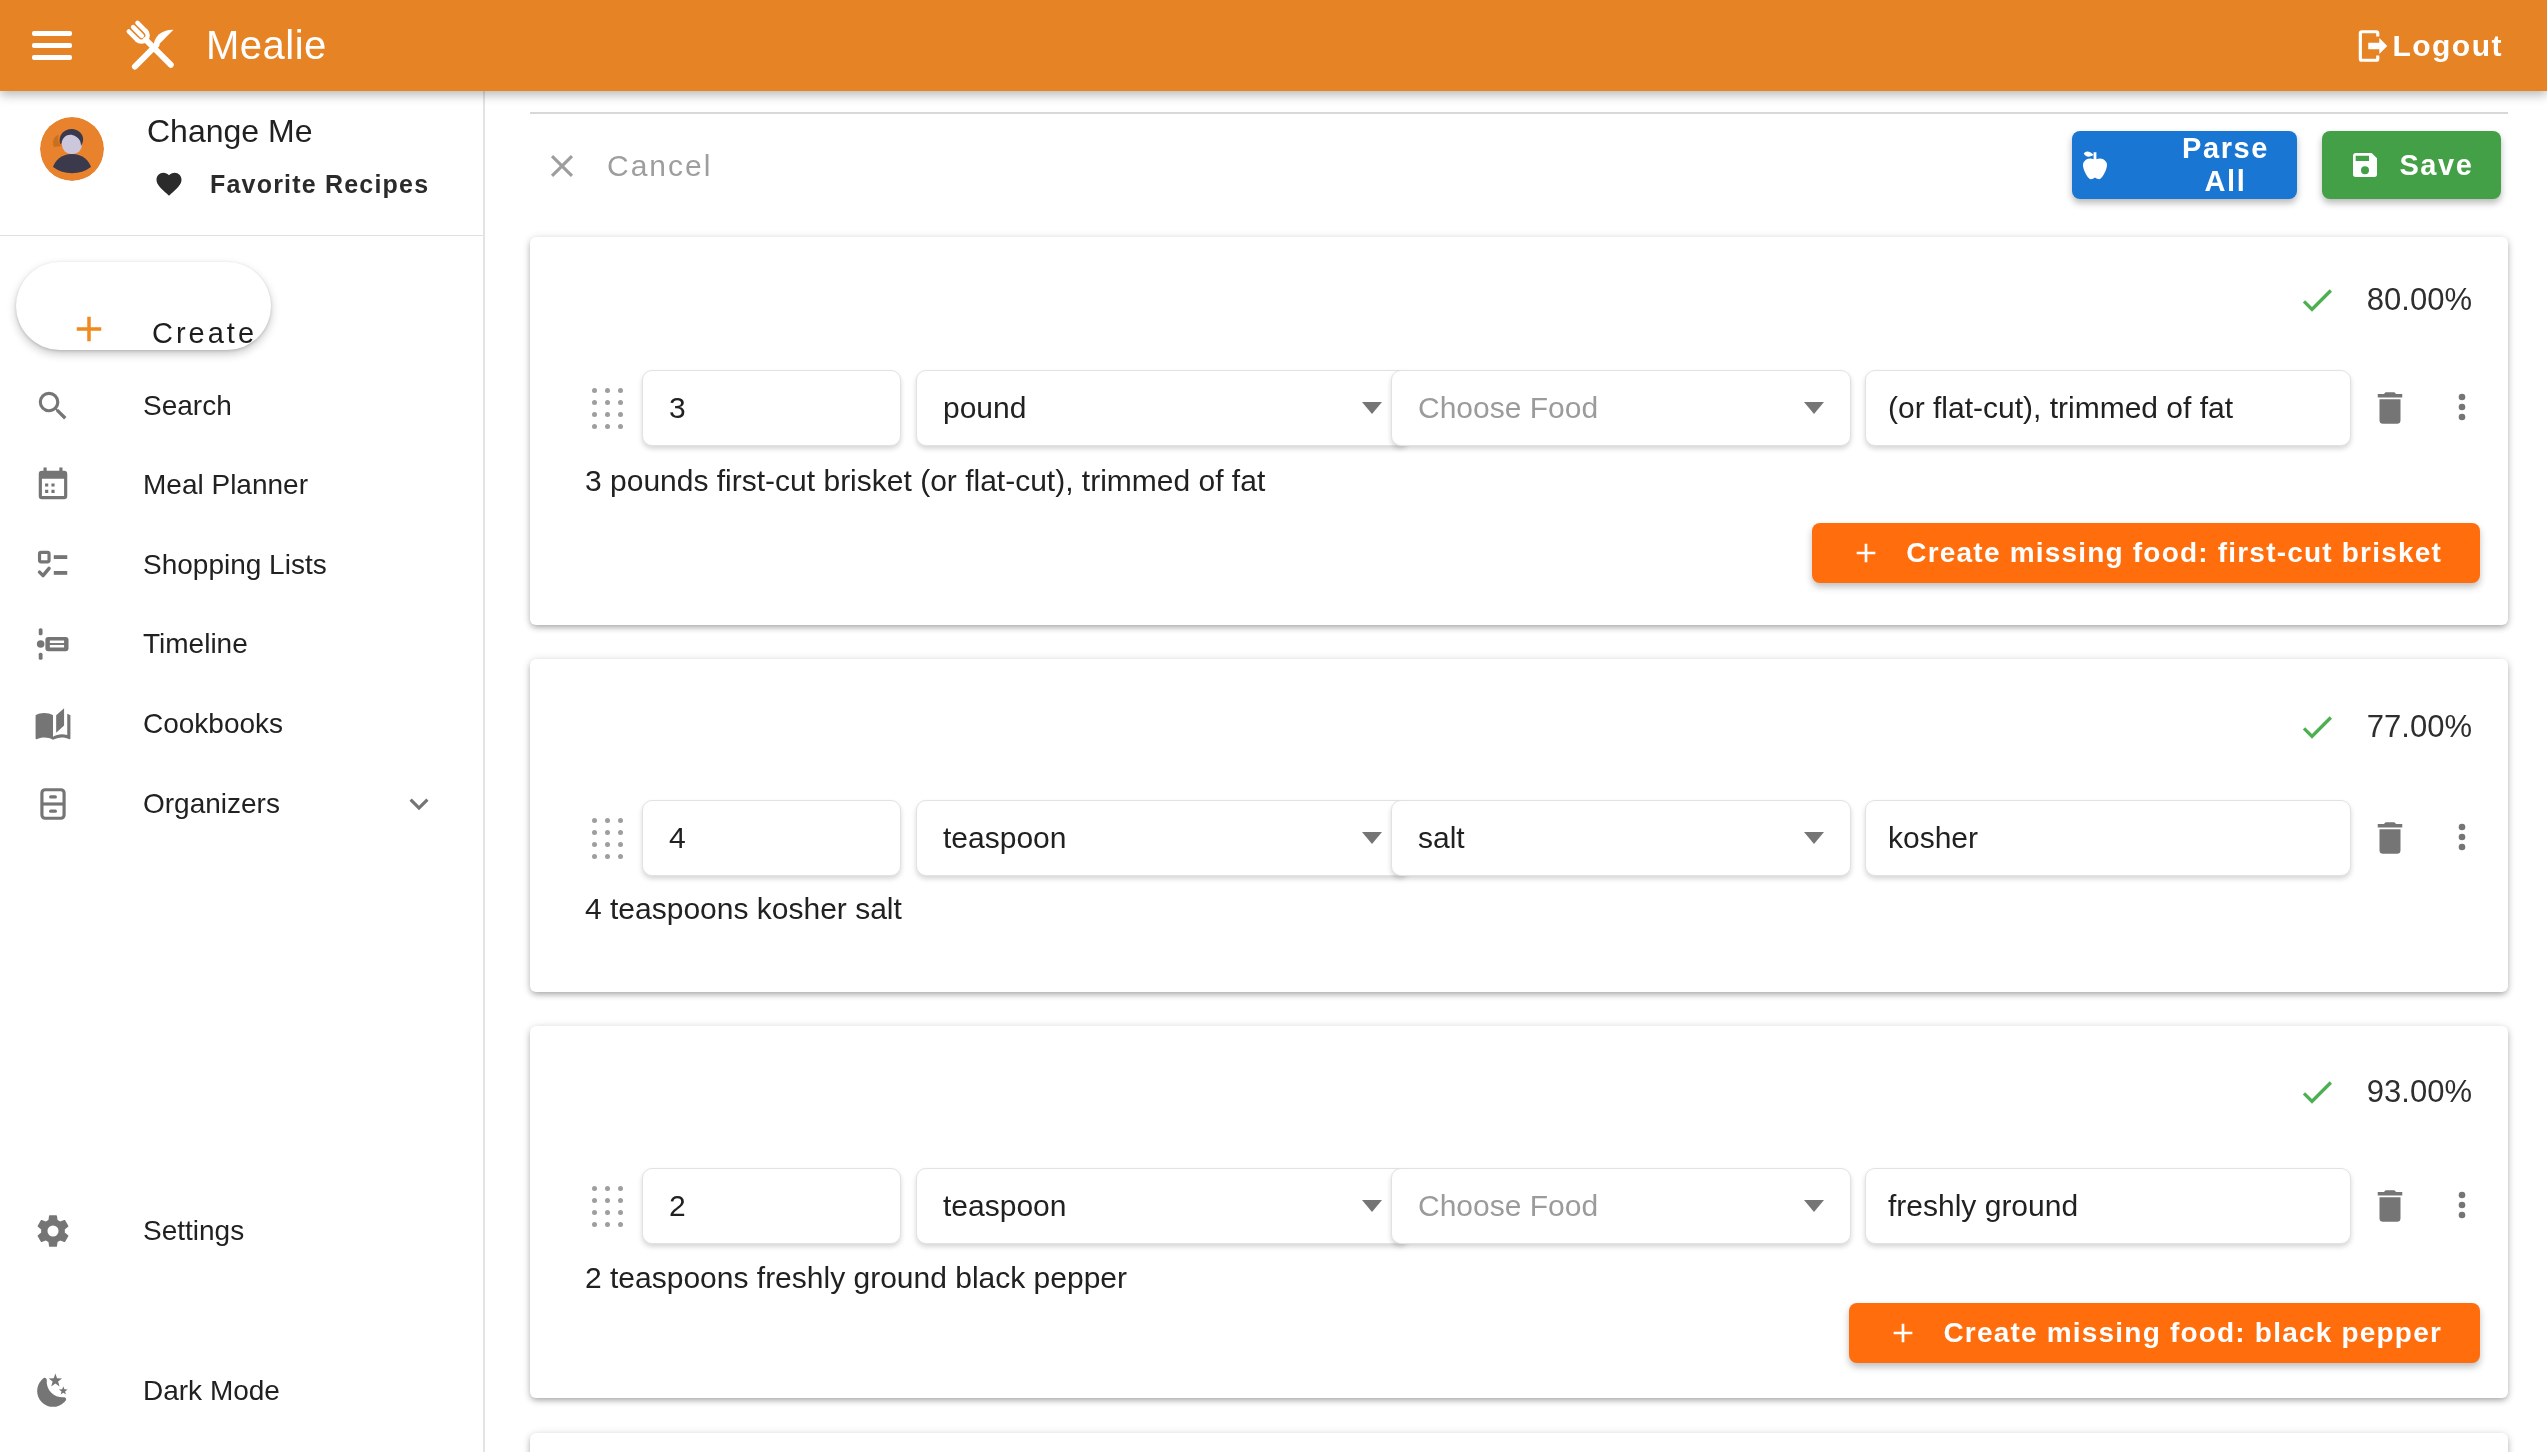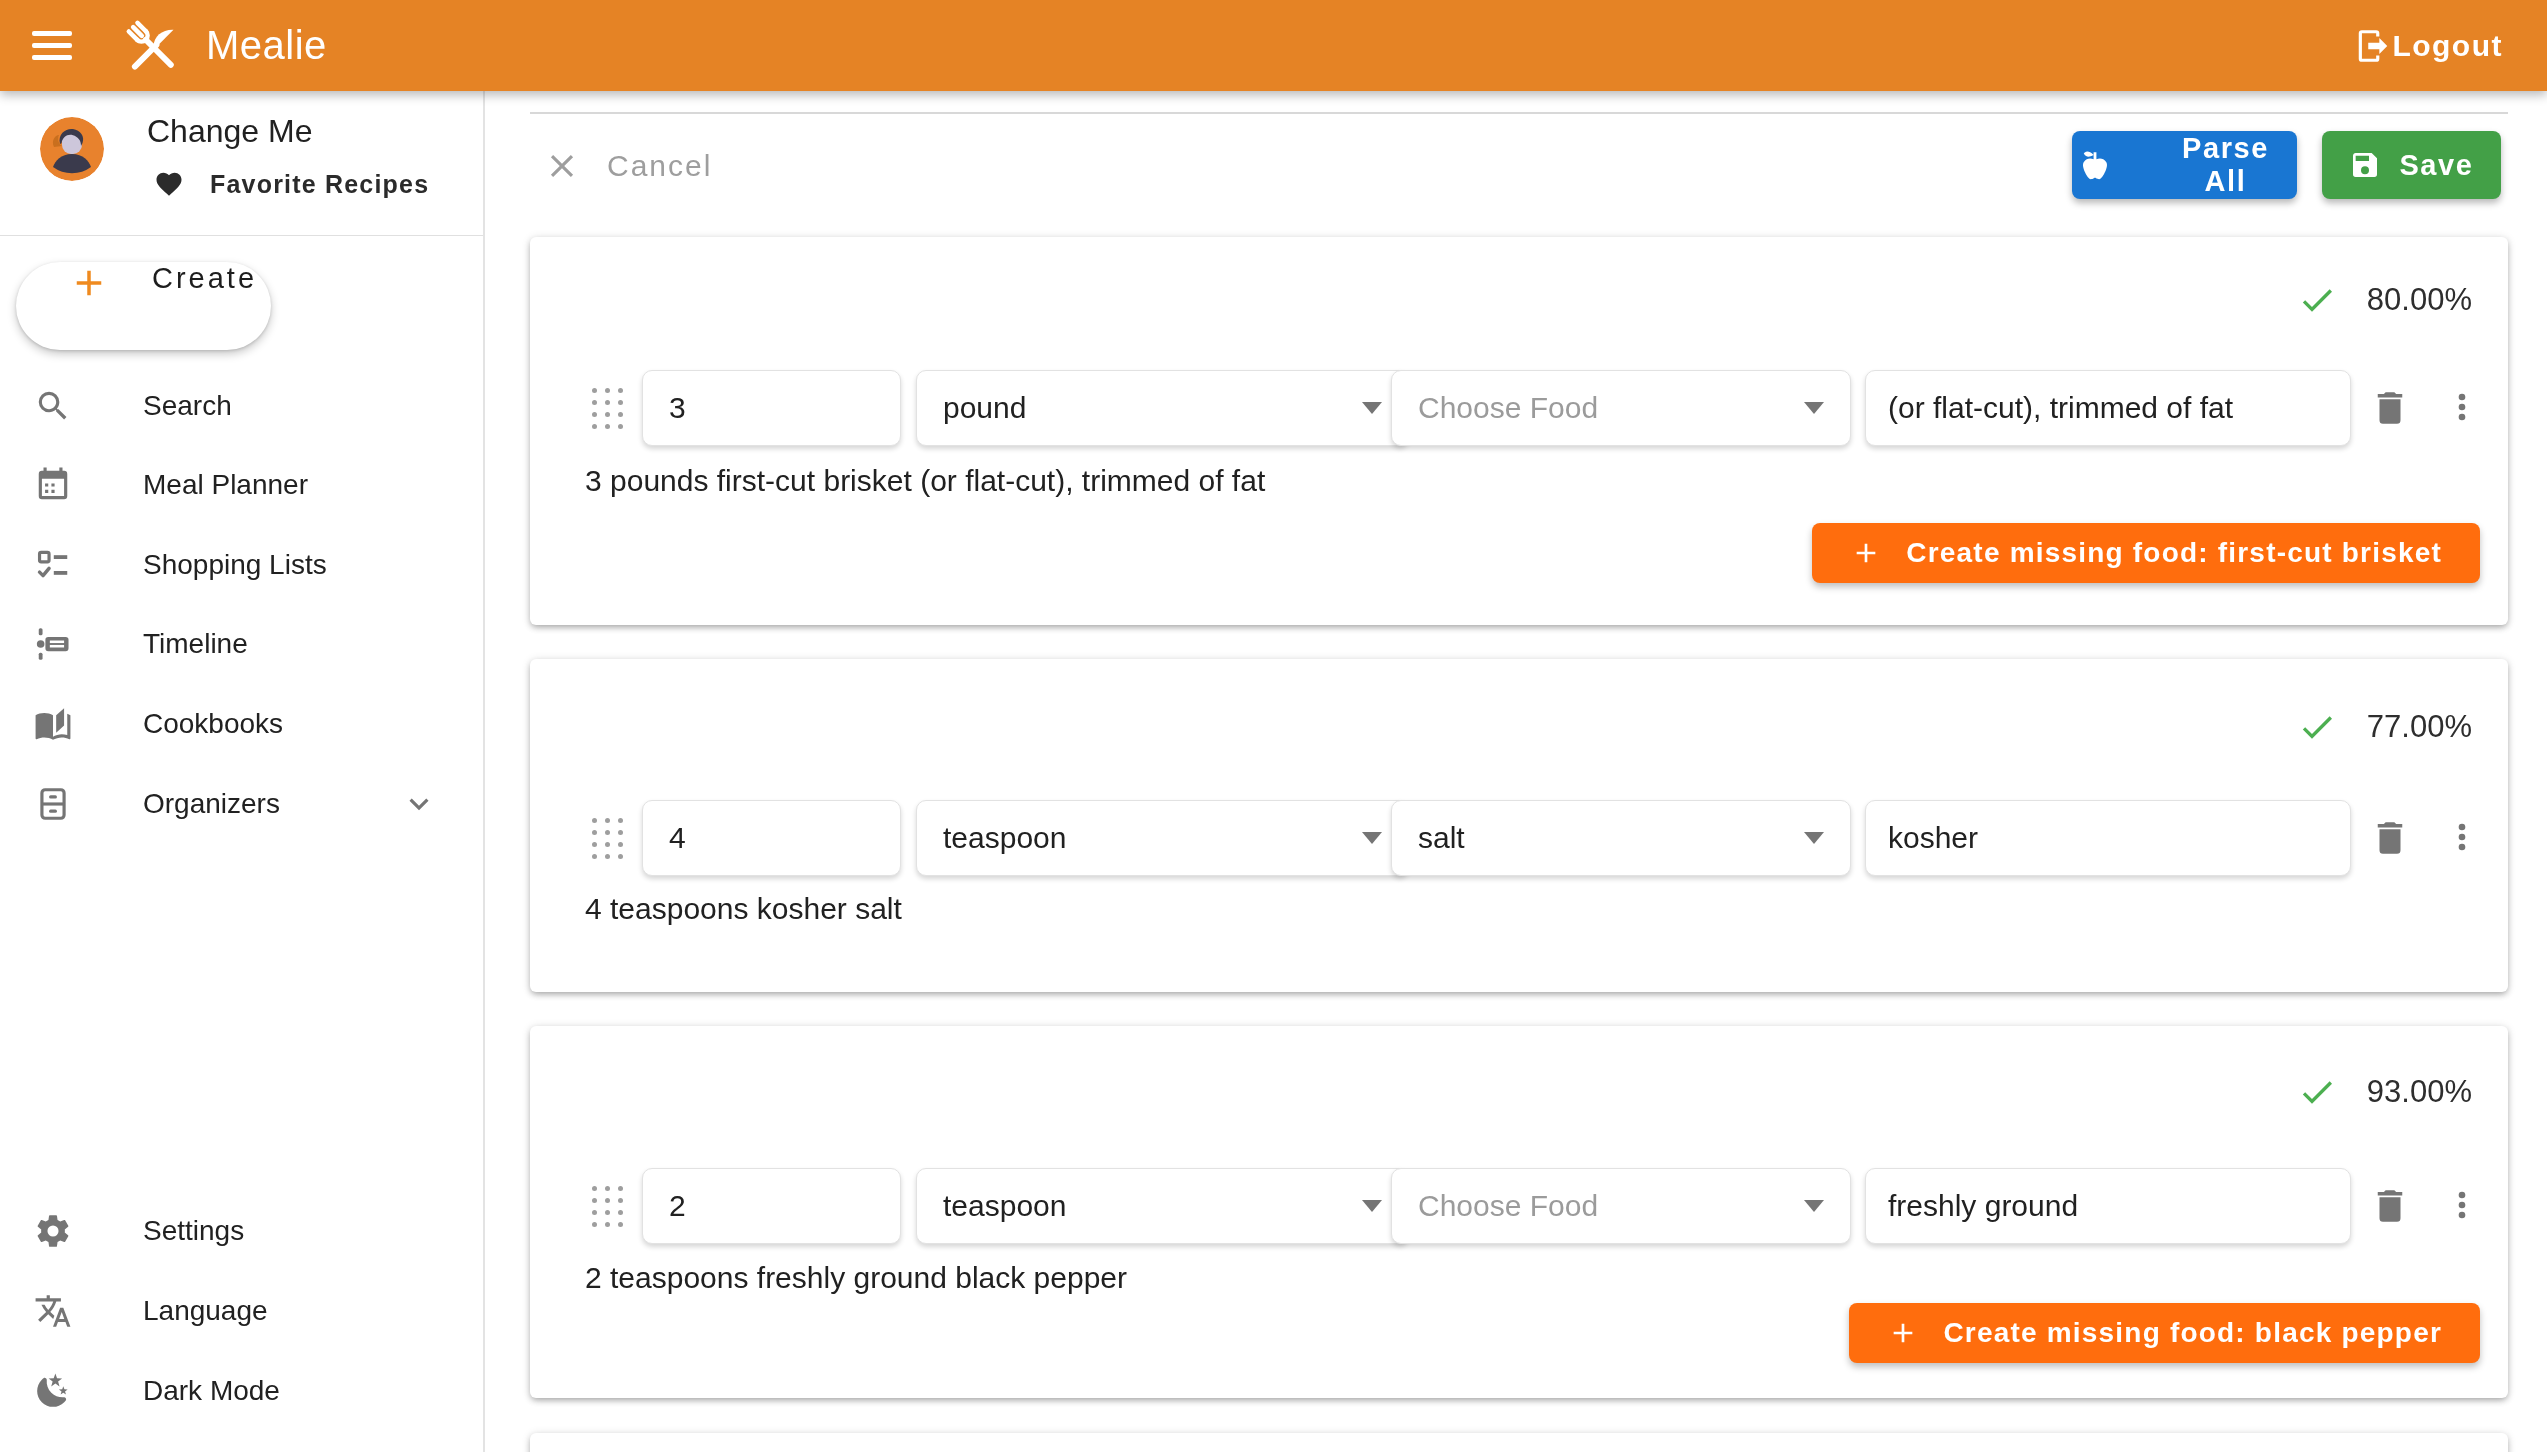--- a/index.html
+++ b/index.html
@@ -41,21 +41,21 @@
   .user{position:absolute;left:0;top:0;width:100%;height:144px;}
   .avatar{position:absolute;left:40px;top:26px;width:64px;height:64px;border-radius:50%;overflow:hidden;}
   .user-name{position:absolute;left:147px;top:22px;font-size:32px;color:#212121;}
   .fav{position:absolute;left:154px;top:78px;display:flex;align-items:center;gap:26px;
        font-size:25px;font-weight:700;letter-spacing:1.2px;color:#2b2b2b;cursor:pointer;}
   .sb-divider{position:absolute;left:0;top:144px;width:100%;height:1px;background:#E0E0E0;}
 
   .createbtn{
     position:absolute;left:16px;top:171px;width:255px;height:88px;border-radius:44px;
     background:#fff;box-shadow:0 4px 10px rgba(0,0,0,0.22),0 1px 3px rgba(0,0,0,0.14);
-    display:flex;align-items:flex-start;gap:42px;padding-left:52px;box-sizing:border-box;cursor:pointer;
+    display:flex;align-items:flex-end;gap:42px;padding-left:52px;box-sizing:border-box;cursor:pointer;
   }
   .createbtn .lbl{font-size:29px;font-weight:500;letter-spacing:3px;color:#1d1d1d;}
 
   .nav-item{
     position:absolute;left:0;width:100%;height:80px;display:flex;align-items:center;cursor:pointer;
   }
   .nav-item .ico{position:absolute;left:33px;width:40px;display:flex;justify-content:center;}
   .nav-item .lbl{position:absolute;left:143px;font-size:28px;font-weight:500;color:#212121;}
   .nav-item .chev{position:absolute;left:400px;}
 
@@ -252,28 +252,20 @@
   </div>
 
   <div class="nav-item" style="top:1100px">
     <span class="ico">
       <svg width="38" height="38" viewBox="0 0 24 24" fill="#757575">
           <path d="M12,15.5A3.5,3.5 0 0,1 8.5,12A3.5,3.5 0 0,1 12,8.5A3.5,3.5 0 0,1 15.5,12A3.5,3.5 0 0,1 12,15.5M19.43,12.97C19.47,12.65 19.5,12.33 19.5,12C19.5,11.67 19.47,11.34 19.43,11L21.54,9.37C21.73,9.22 21.78,8.95 21.66,8.73L19.66,5.27C19.54,5.05 19.27,4.96 19.05,5.05L16.56,6.05C16.04,5.66 15.5,5.32 14.87,5.07L14.5,2.42C14.46,2.18 14.25,2 14,2H10C9.75,2 9.54,2.18 9.5,2.42L9.13,5.07C8.5,5.32 7.96,5.66 7.44,6.05L4.95,5.05C4.73,4.96 4.46,5.05 4.34,5.27L2.34,8.73C2.21,8.95 2.27,9.22 2.46,9.37L4.57,11C4.53,11.34 4.5,11.67 4.5,12C4.5,12.33 4.53,12.65 4.57,12.97L2.46,14.63C2.27,14.78 2.21,15.05 2.34,15.27L4.34,18.73C4.46,18.95 4.73,19.03 4.95,18.95L7.44,17.94C7.96,18.34 8.5,18.68 9.13,18.93L9.5,21.58C9.54,21.82 9.75,22 10,22H14C14.25,22 14.46,21.82 14.5,21.58L14.87,18.93C15.5,18.67 16.04,18.34 16.56,17.94L19.05,18.95C19.27,19.03 19.54,18.95 19.66,18.73L21.66,15.27C21.78,15.05 21.73,14.78 21.54,14.63L19.43,12.97Z"></path>
         </svg>
     </span>
     <span class="lbl">Settings</span>
   </div>
-  <div class="nav-item" style="top:1180px">
-    <span class="ico">
-      <svg width="38" height="38" viewBox="0 0 24 24" fill="#757575">
-          <path d="M12.87,15.07L10.33,12.56L10.36,12.53C12.1,10.59 13.34,8.36 14.07,6H17V4H10V2H8V4H1V6H12.17C11.5,7.92 10.44,9.75 9,11.35C8.07,10.32 7.3,9.19 6.69,8H4.69C5.42,9.63 6.42,11.17 7.67,12.56L2.58,17.58L4,19L9,14L12.11,17.11L12.87,15.07M18.5,10H16.5L12,22H14L15.12,19H19.87L21,22H23L18.5,10M15.88,17L17.5,12.67L19.12,17H15.88Z"></path>
-        </svg>
-    </span>
-    <span class="lbl">Language</span>
-  </div>
   <div class="nav-item" style="top:1260px">
     <span class="ico">
       <svg width="38" height="38" viewBox="0 0 24 24" fill="#757575">
           <path d="M17.75,4.09L15.22,6.03L16.13,9.09L13.5,7.28L10.87,9.09L11.78,6.03L9.25,4.09L12.44,4L13.5,1L14.56,4L17.75,4.09M21.25,11L19.61,12.25L20.2,14.23L18.5,13.06L16.8,14.23L17.39,12.25L15.75,11L17.81,10.95L18.5,9L19.19,10.95L21.25,11M18.97,15.95C19.8,15.87 20.69,17.05 20.16,17.8C19.84,18.25 19.5,18.67 19.08,19.07C15.17,23 8.84,23 4.94,19.07C1.03,15.17 1.03,8.83 4.94,4.93C5.34,4.53 5.76,4.17 6.21,3.85C6.96,3.32 8.14,4.21 8.06,5.04C7.79,7.9 8.75,10.87 10.95,13.06C13.14,15.26 16.1,16.22 18.97,15.95Z"></path>
         </svg>
     </span>
     <span class="lbl">Dark Mode</span>
   </div>
 </nav>
 

